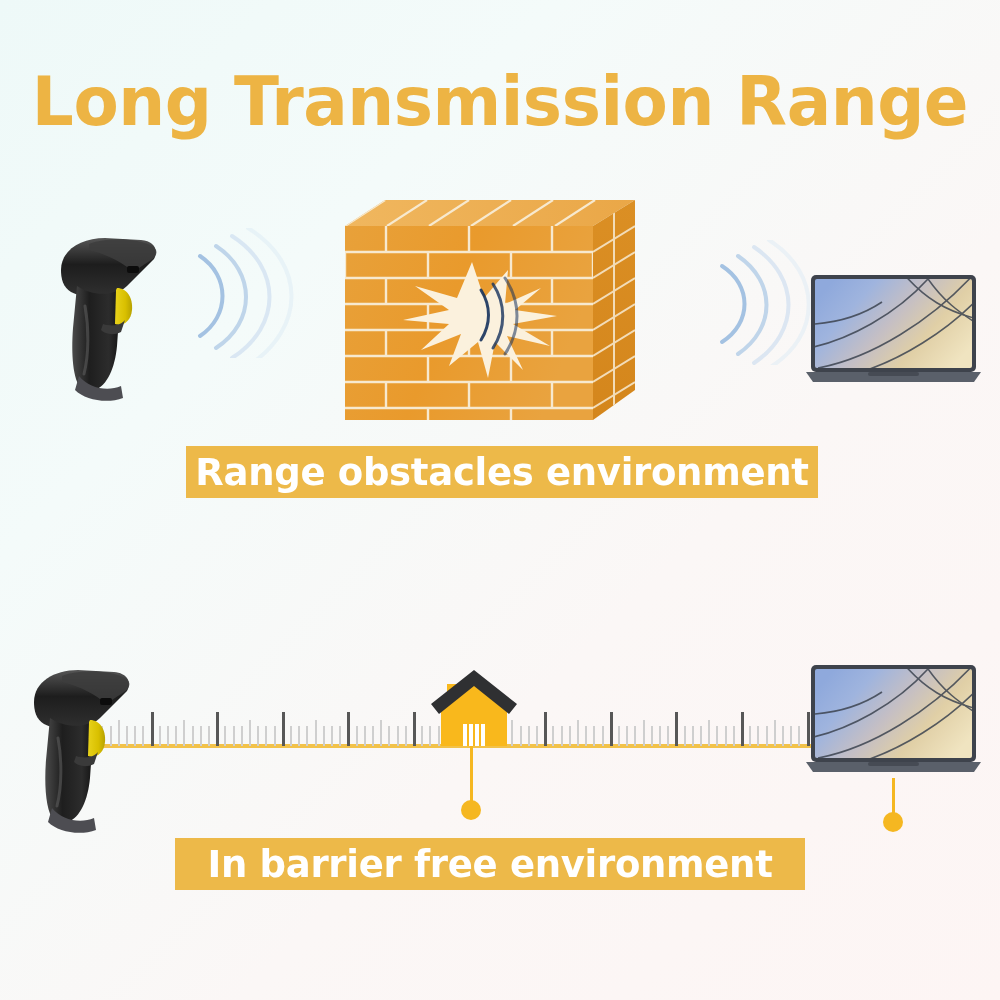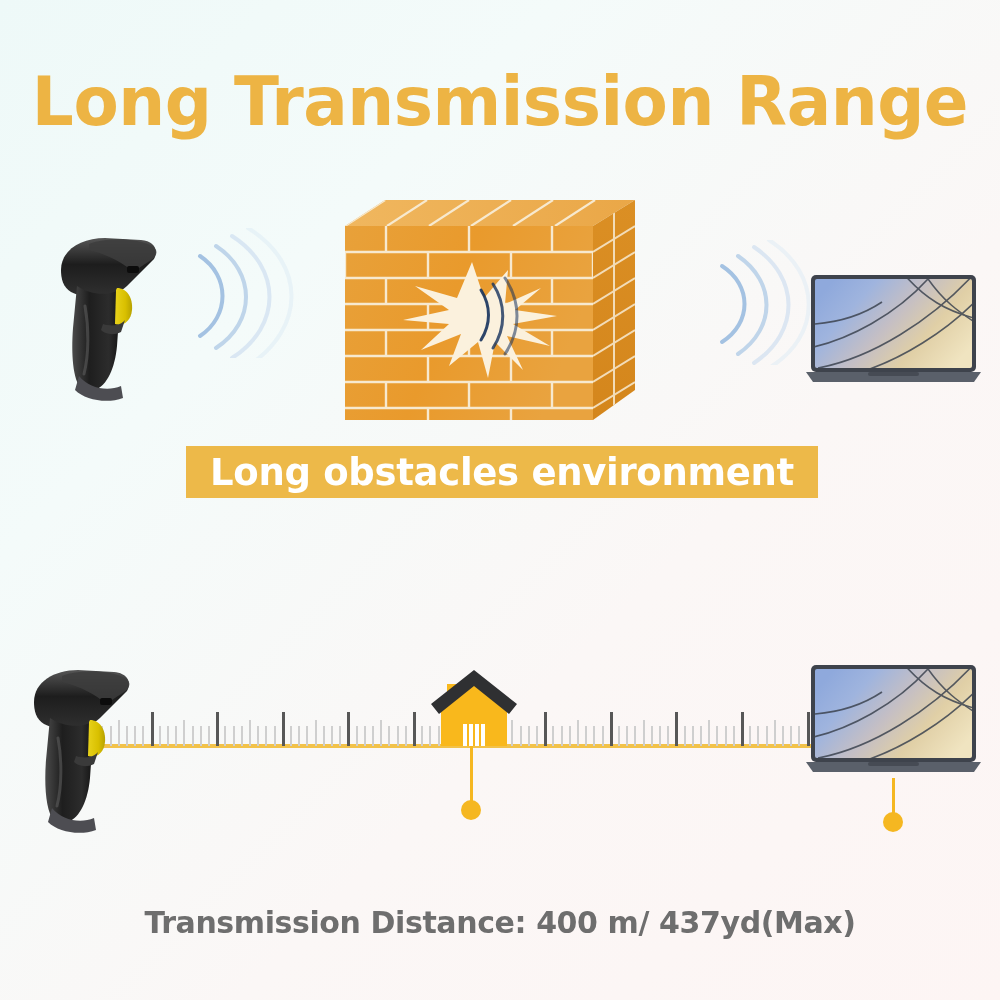--- a/index.html
+++ b/index.html
@@ -293,21 +293,21 @@
       <path d="M40,104 C92,92 146,56 178,20"></path>
       <path d="M96,0 C118,26 140,40 176,48"></path>
       <path d="M120,4 C136,28 152,40 178,56"></path>
       <path d="M9,52 C34,50 58,42 76,30"></path>
     </g>
 
     <path d="M0,100 L175,100 L168,110 L7,110 Z" fill="#5a606a"></path>
     <rect x="62" y="100" width="51" height="4" rx="2" fill="#464b54"></rect>
   </svg>
 
-  <div class="band" id="band-top">Long obstacles environment</div>
+  <div class="band" id="band-top">Range obstacles environment</div>
 
   <div id="ruler-line"></div>
   <div id="ruler-ticks">
       <div class="tick major" style="left: 0px; height: 34px;"></div>
       <div class="tick" style="left: 8.2px; height: 20px;"></div>
       <div class="tick" style="left: 16.4px; height: 20px;"></div>
       <div class="tick" style="left: 24.6px; height: 20px;"></div>
       <div class="tick" style="left: 32.8px; height: 26px;"></div>
       <div class="tick" style="left: 41px; height: 20px;"></div>
       <div class="tick" style="left: 49.2px; height: 20px;"></div>
@@ -448,15 +448,15 @@
       <path d="M120,4 C136,28 152,40 178,56"></path>
       <path d="M9,52 C34,50 58,42 76,30"></path>
     </g>
     <path d="M0,100 L175,100 L168,110 L7,110 Z" fill="#5a606a"></path>
     <rect x="62" y="100" width="51" height="4" rx="2" fill="#464b54"></rect>
   </svg>
 
   <div class="pin-stem" style="left:892px; top:778px; height:42px;"></div>
   <div class="pin-dot" style="left:883px; top:812px;"></div>
 
-  <div class="sub" id="sub-bot">Transmission Distance: 400 m/ 437yd(Max)</div>
+  <div class="band" id="band-bot">In barrier free environment</div>
 
 </div>
 
 </body></html>

